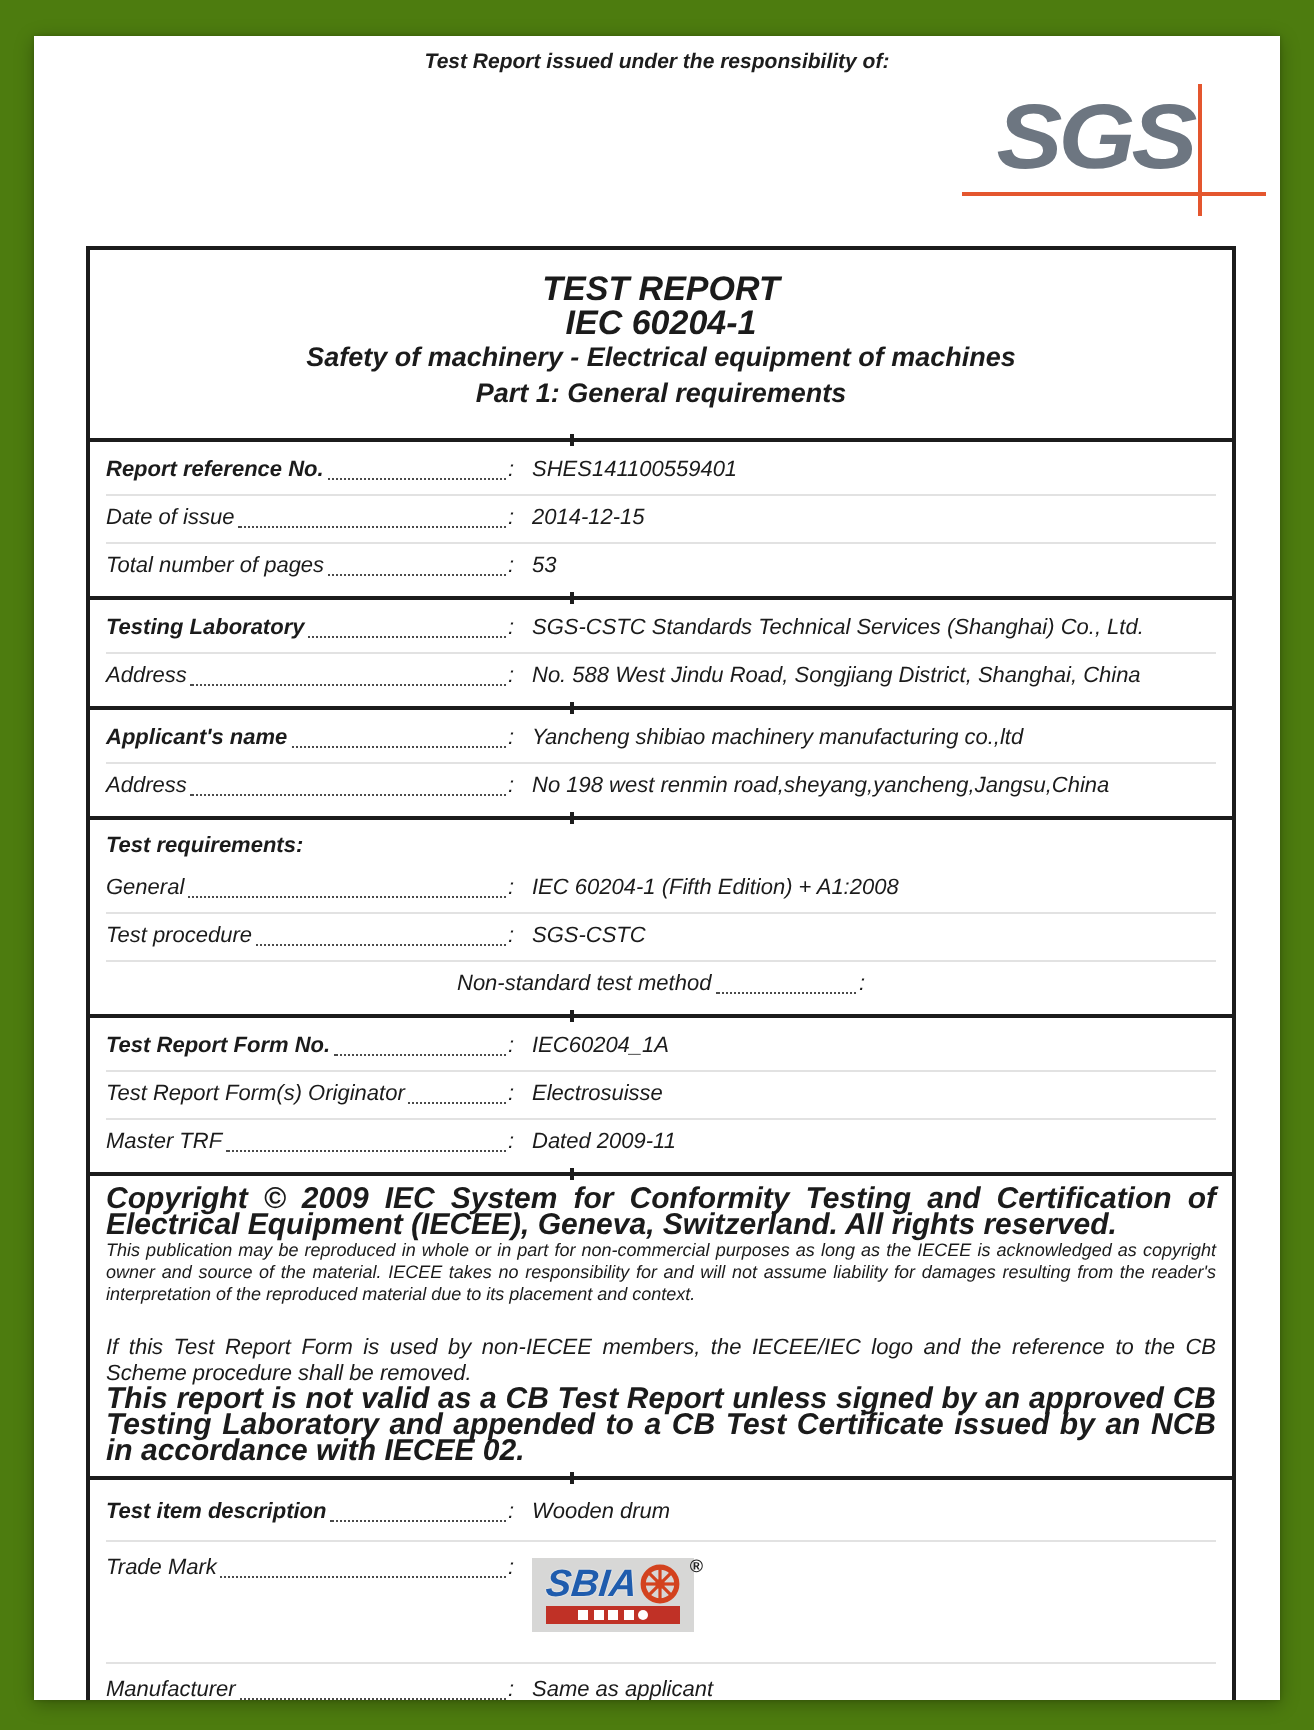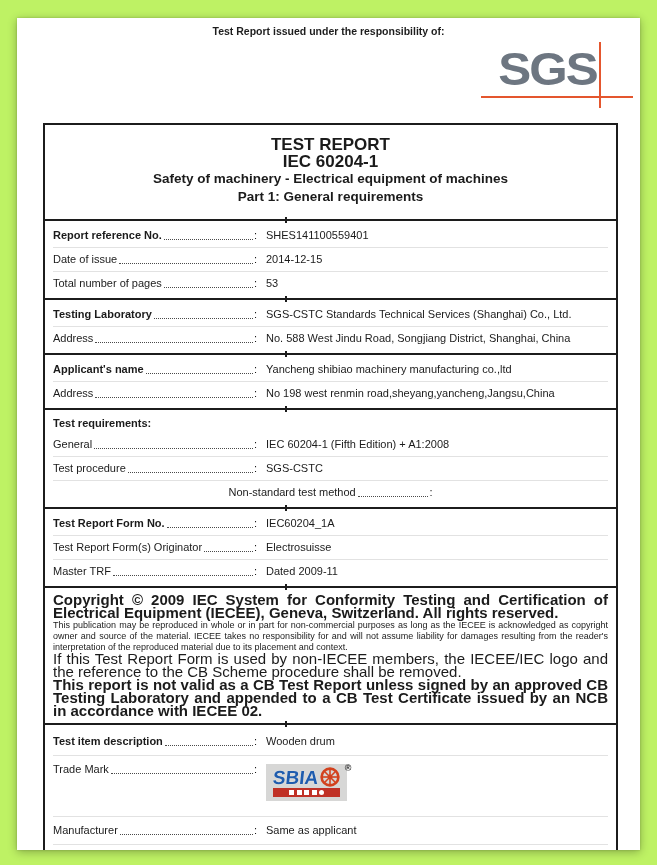--- a/index.html
+++ b/index.html
@@ -1,17 +1,17 @@
 <!DOCTYPE html>
 <html><head>
 <meta charset="utf-8">
 <style>
   html,body{margin:0;padding:0;width:657px;height:865px;overflow:hidden;
     background:#efedea;font-family:"Liberation Sans","DejaVu Sans",sans-serif;}
-  .stage{position:relative;width:657px;height:865px;background:#bef264;}
+  .stage{position:relative;width:657px;height:865px;background:#4d7c0f;font-style:italic;}
   .page{position:absolute;left:17px;top:18px;width:623px;height:832px;background:#ffffff;
     box-shadow:0 2px 9px rgba(0,0,0,.30), 0 0 2px rgba(0,0,0,.18);overflow:hidden;}
 
   
   .hdr-note{margin-top:7px;text-align:center;font-size:10.5px;font-weight:bold;color:#1d1d1d;}
   .sgs-wrap{position:absolute;top:22px;right:7px;width:180px;height:86px;}
   .sgs-text{position:absolute;right:36px;top:6px;font-size:52px;font-weight:bold;color:#6d7681;
     letter-spacing:-2px;line-height:1;transform:scale(.95,.88);transform-origin:right top;}
   .sgs-vline{position:absolute;right:32px;top:2px;width:2px;height:66px;background:#e4562e;}
   .sgs-hline{position:absolute;right:0;top:56px;width:152px;height:2px;background:#e4562e;}
@@ -35,21 +35,21 @@
   .leader{flex:1;border-bottom:1.5px dotted #4a4a4a;margin:0 1px 3px 2px;min-width:6px;}
   .colon{flex:none;}
   .val{flex:1;padding-left:9px;}
   .heading-row{font-size:11px;font-weight:bold;padding:4px 0;}
 
   
   .cpy{padding:5px 8px 6px 8px;}
   .cpy p{margin:0;text-align:justify;}
   .cpy .p-bold{font-size:15px;font-weight:bold;line-height:13px;}
   .cpy .p-fine{font-size:9px;line-height:10.8px;margin-top:1px;}
-  .cpy .p-norm{font-size:15px;line-height:12.5px;margin-top:1px;}
+  .cpy .p-norm{font-size:11px;line-height:12.5px;margin-top:16px;}
 
   
   .row.tall{padding:6px 0;}
   .tm-row{min-height:48px;}
 
   
   .tm-logo{position:relative;display:inline-block;background:#d7d7d6;padding:3px 7px 4px 7px;margin-top:2px;}
   .tm-line{display:flex;align-items:center;}
   .sbia{font-size:19px;font-weight:bold;color:#1f5cad;letter-spacing:0;line-height:19px;
     transform:skewX(-6deg);text-shadow:0 0 1px #ffffff;}

